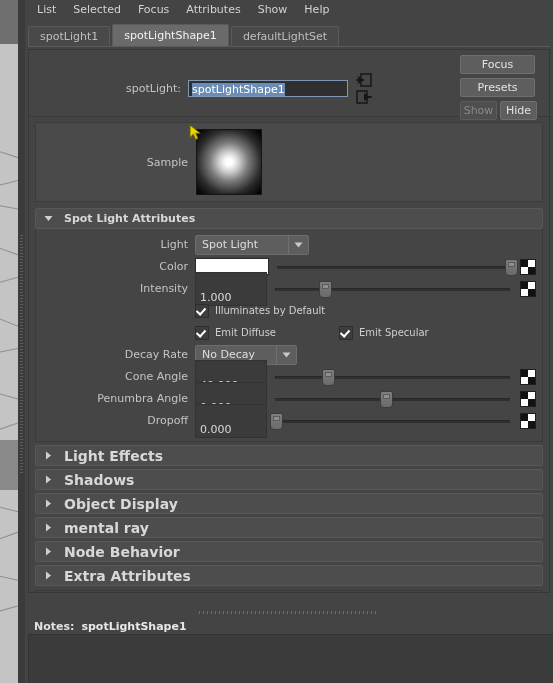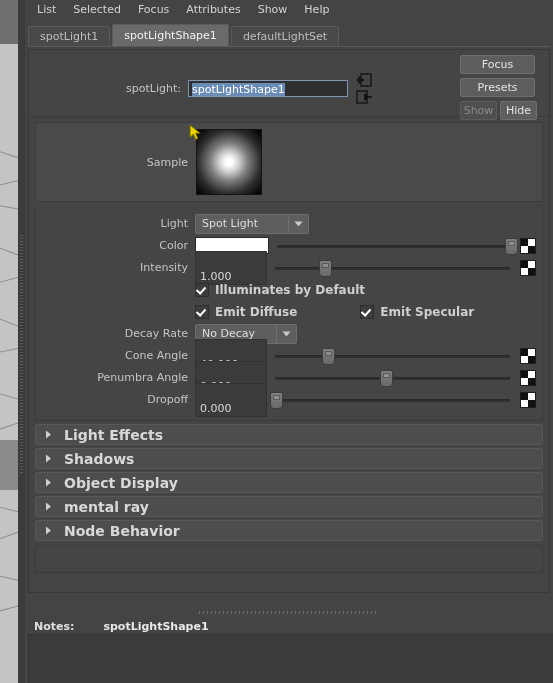--- a/index.html
+++ b/index.html
@@ -340,21 +340,21 @@
   }
   .checkbox.checked::after {
     content: "";
     position: absolute;
     left: 2px; top: 1px;
     width: 4px; height: 7px;
     border: solid #ffffff;
     border-width: 0 2px 2px 0;
     transform: rotate(42deg);
   }
-  .check-label { color: #cfcfcf; font-size: 12px; white-space: nowrap; font-weight: bold; }
+  .check-label { color: #cfcfcf; font-size: 10px; white-space: nowrap; }
   .check-col2 { margin-left: 56px; display: flex; align-items: center; }
 
   
   .collapsed-bar {
     height: 19px;
     margin: 3px 6px 0 6px;
     display: flex; align-items: center;
     background: #4d4d4d;
     border: 1px solid #585858;
     border-radius: 2px;
@@ -391,21 +391,20 @@
     background-image: repeating-linear-gradient(to right, #6e6e6e 0 1px, transparent 1px 4px);
   }
   #notes-header {
     position: absolute;
     left: 3px; right: 3px;
     bottom: 48px;
     height: 18px;
     display: flex; align-items: center;
     padding-left: 6px;
     background: #444444;
-    gap: 22px;
   }
   #notes-header .notes-label {
     font-weight: bold; color: #e0e0e0; font-size: 11px;
   }
   #notes-header .notes-value {
     font-weight: bold; color: #e8e8e8; font-size: 11px; margin-left: 7px;
   }
   #notes-field {
     position: absolute;
     left: 3px; right: 0;
@@ -497,20 +496,28 @@
       <div id="sample-swatch">
         <span id="cursor-arrow">
           <svg width="15" height="17" viewBox="0 0 15 17">
             <path d="M1 1 L1 13.5 L4.3 10.3 L6.6 15.5 L9 14.4 L6.7 9.3 L11.3 9.3 Z" fill="#ecd400" stroke="#6b6000" stroke-width="1"></path>
           </svg>
         </span>
       </div>
     </div>
 
     <div class="section">
+      <div class="section-header">
+        <span class="arrow">
+          <svg width="9" height="7" viewBox="0 0 9 7">
+              <path d="M0.5 1 L8.5 1 L4.5 6 Z" fill="#cfcfcf"></path>
+            </svg>
+        </span>
+        <span class="title">Spot Light Attributes</span>
+      </div>
       <div class="section-content">
 
         <div class="attr-row">
           <div class="attr-label">Light</div>
           <div class="dropdown type-dd">
             <span class="dd-text">Spot Light</span>
             <span class="dd-arrow">
               <svg width="9" height="6" viewBox="0 0 9 6">
                   <path d="M0.5 0.5 L8.5 0.5 L4.5 5.5 Z" fill="#c9c9c9"></path>
                 </svg>
@@ -632,20 +639,28 @@
       <span class="title">mental ray</span>
     </div>
     <div class="collapsed-bar">
       <span class="arrow">
         <svg width="7" height="9" viewBox="0 0 7 9">
             <path d="M1 0.5 L1 8.5 L6 4.5 Z" fill="#cfcfcf"></path>
           </svg>
       </span>
       <span class="title">Node Behavior</span>
     </div>
+    <div class="collapsed-bar">
+      <span class="arrow">
+        <svg width="7" height="9" viewBox="0 0 7 9">
+            <path d="M1 0.5 L1 8.5 L6 4.5 Z" fill="#cfcfcf"></path>
+          </svg>
+      </span>
+      <span class="title">Extra Attributes</span>
+    </div>
 
     <div id="blank-area"></div>
 
   </div>
 
   <div id="notes-splitter">
     <div class="grip"></div>
   </div>
 
   <div id="notes-header">

